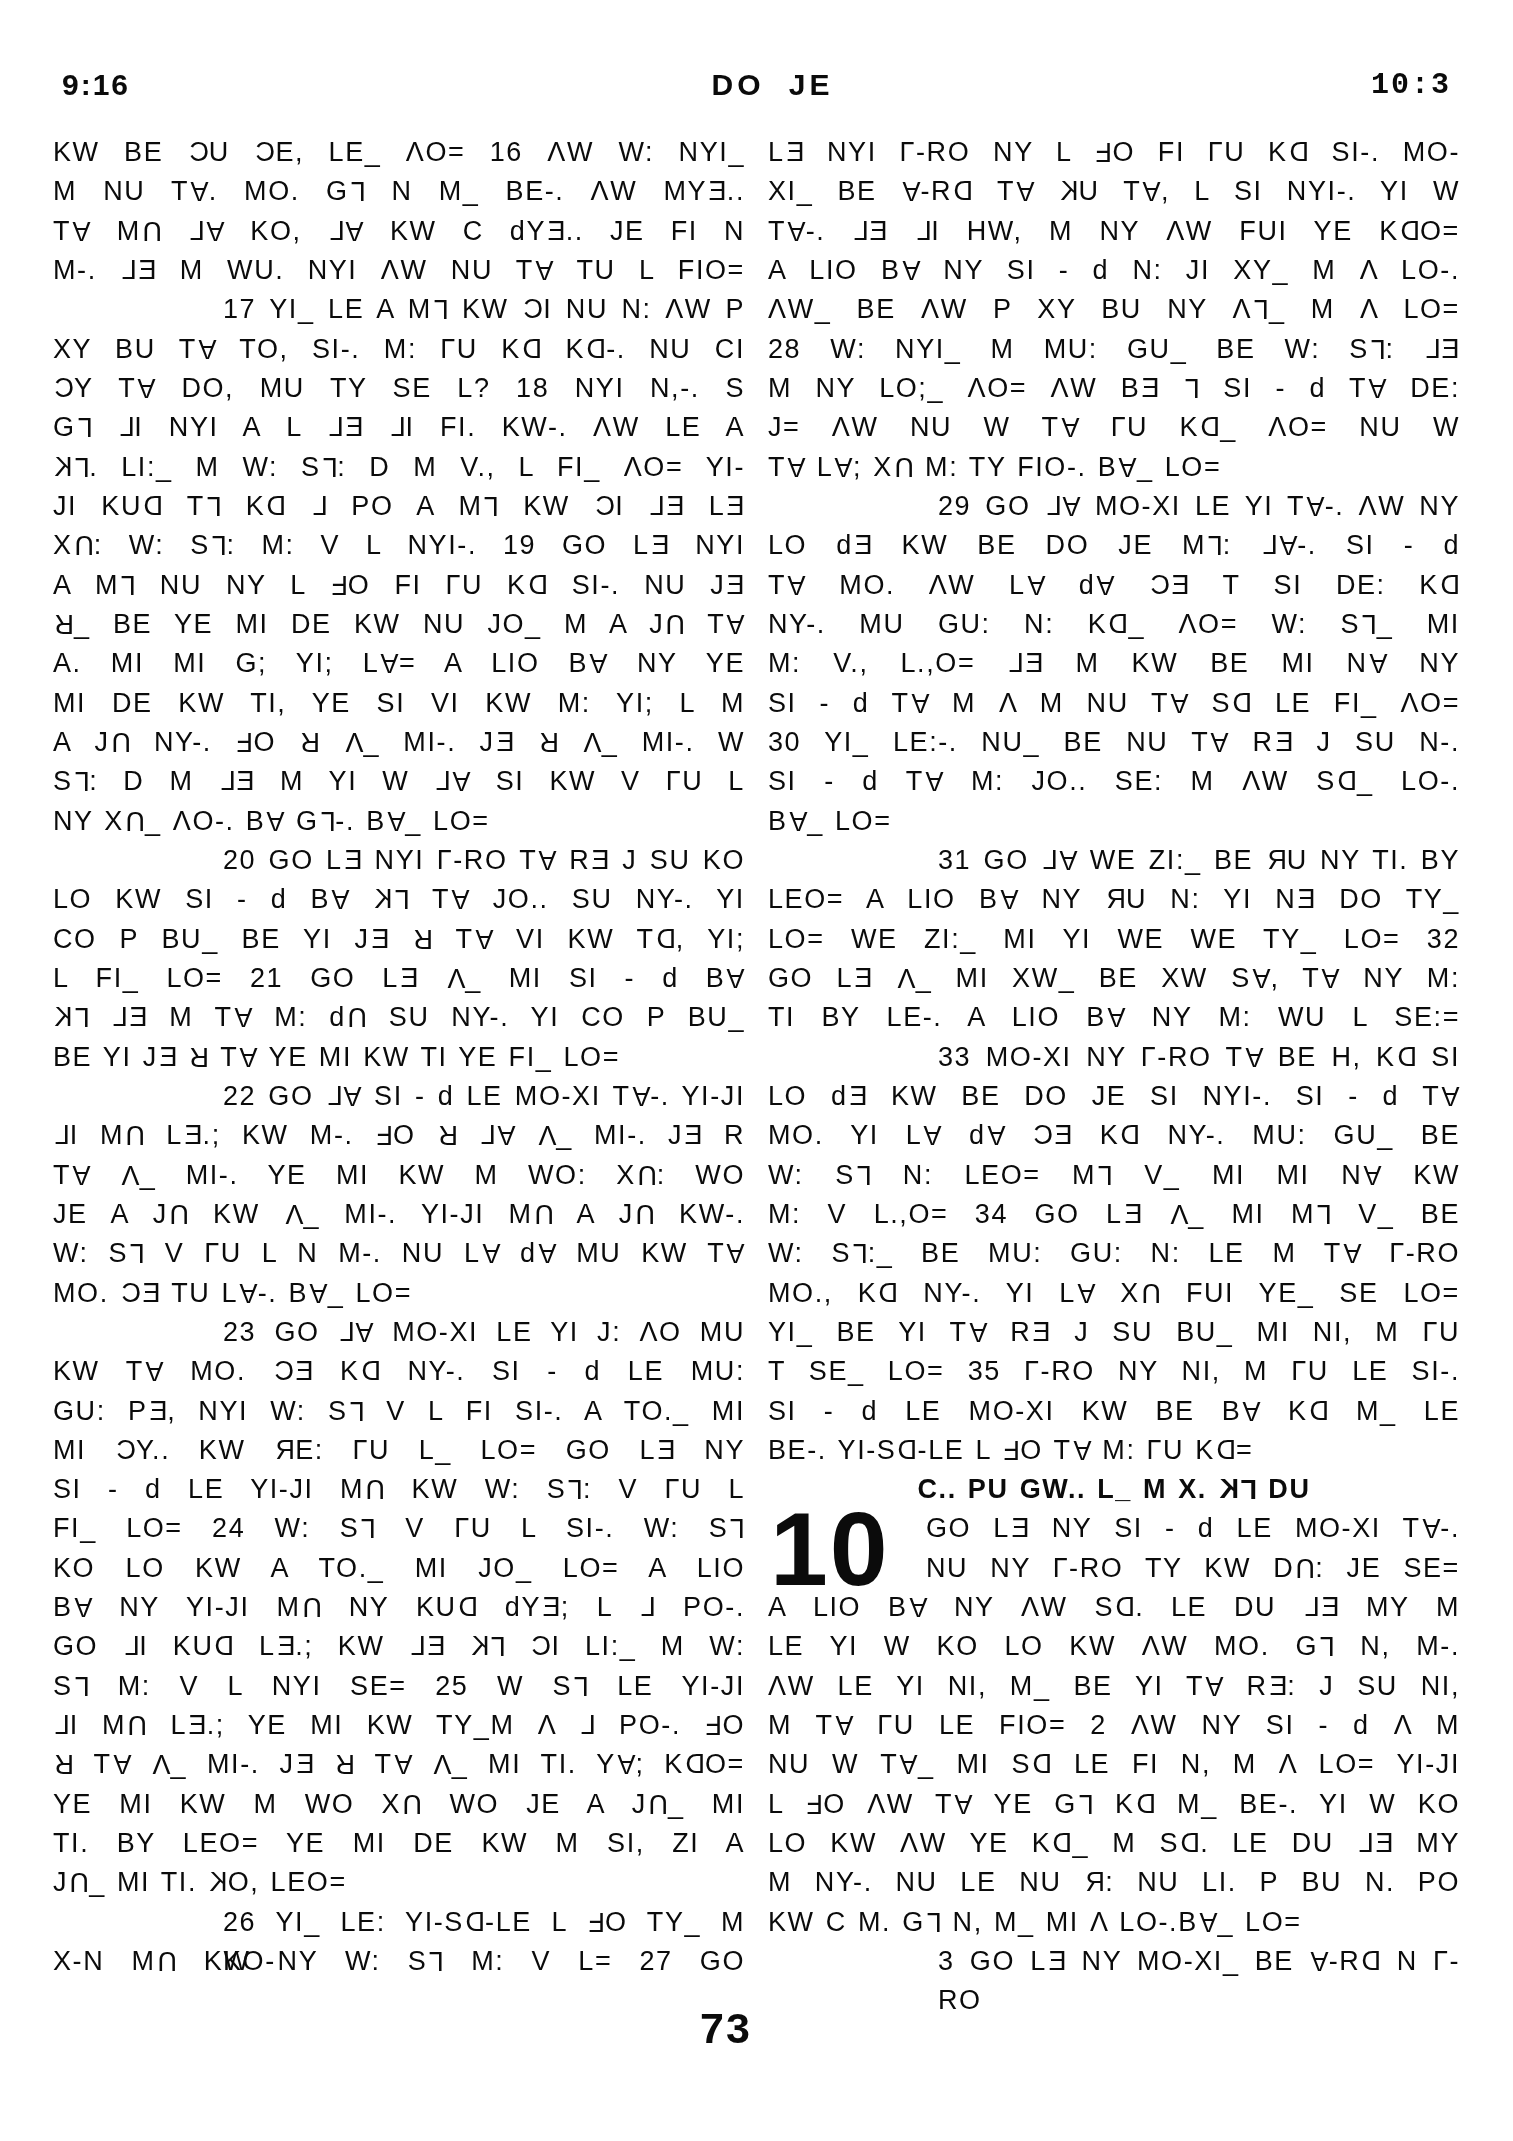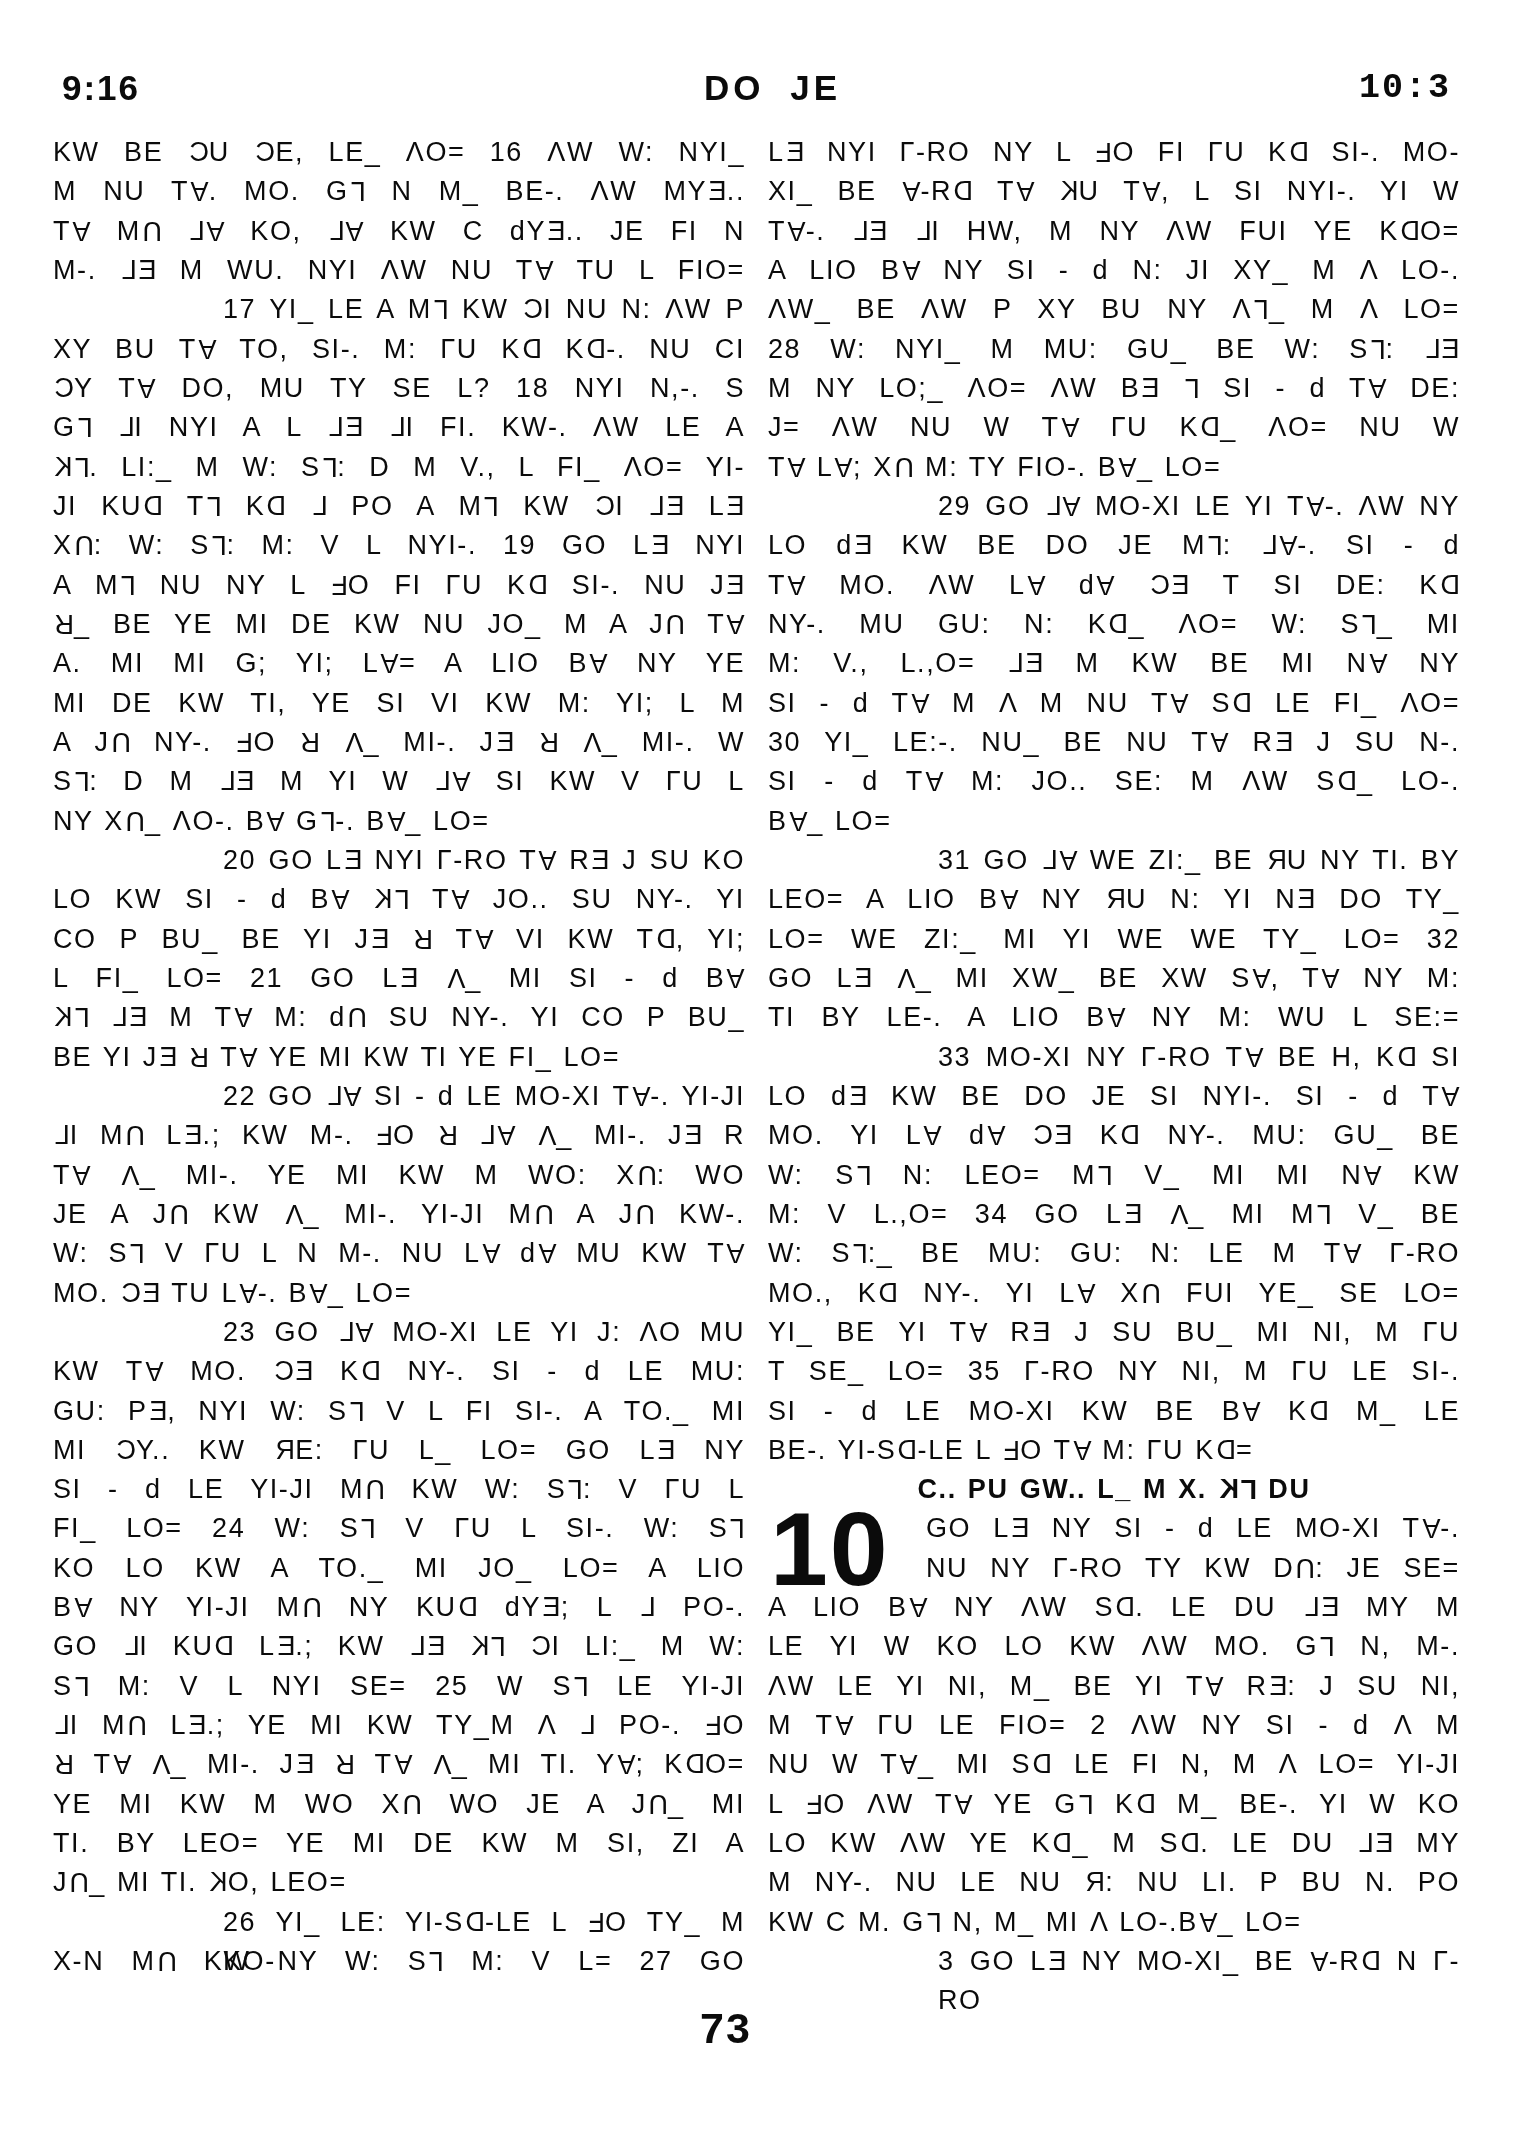--- a/index.html
+++ b/index.html
@@ -3,21 +3,21 @@
 <meta charset="utf-8">
 <style>
   html,body{margin:0;padding:0;}
   body{
     width:1513px;height:2141px;position:relative;background:#ffffff;
     font-family:"Liberation Sans","DejaVu Sans",sans-serif;color:#0b0b0b;
     -webkit-font-smoothing:antialiased;
   }
   .page{position:absolute;inset:0;overflow:hidden;}
   
-  .hdr{position:absolute;top:68px;left:0;width:100%;height:40px;font-weight:bold;font-size:35px;letter-spacing:2px;}
+  .hdr{position:absolute;top:68px;left:0;width:100%;height:40px;font-weight:bold;font-size:30px;letter-spacing:2px;}
   .hdr .hl{position:absolute;left:62px;top:0;}
   .hdr .ht{position:absolute;left:16px;width:100%;text-align:center;top:0;letter-spacing:4px;word-spacing:12px;}
   .hdr .hr{position:absolute;right:62px;top:0;font-family:Liberation Mono, monospace;}
   
   .col{position:absolute;top:133px;width:692px;}
   .col.left{left:53px;}
   .col.right{left:768px;}
   .line{
     font-size:27px;line-height:39.33px;height:39.33px;
     letter-spacing:1.6px;word-spacing:2px;

